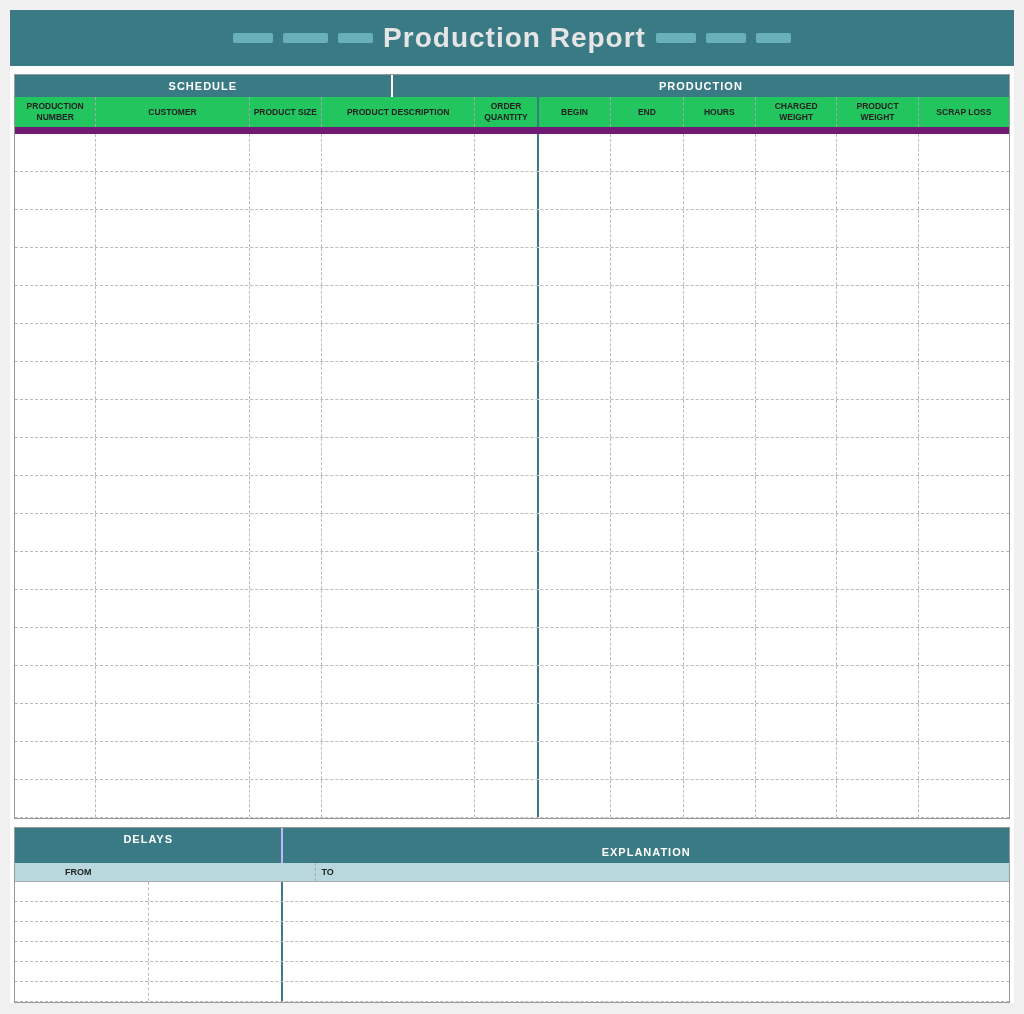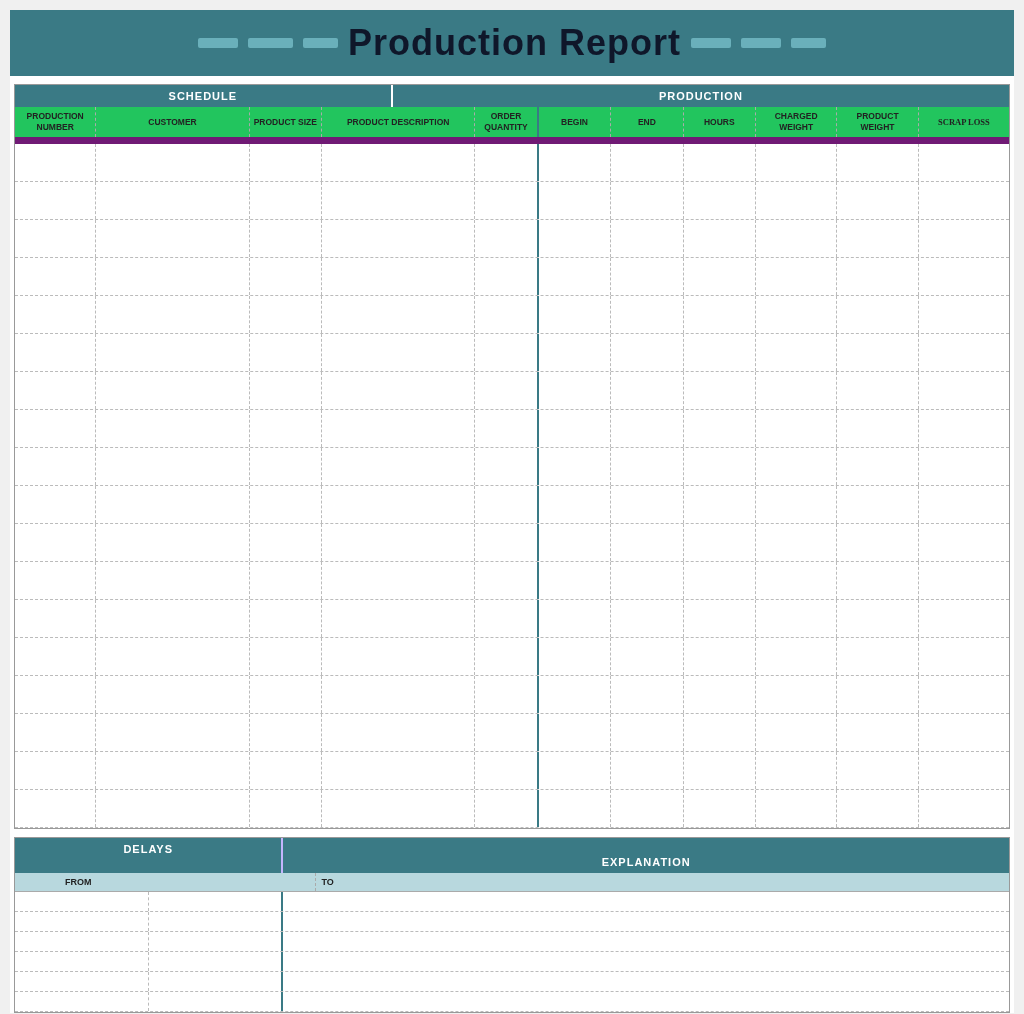--- a/index.html
+++ b/index.html
@@ -22,23 +22,23 @@
       background: #3a7a85;
       color: #e8d8a0;
       text-align: center;
       padding: 12px 20px;
       display: flex;
       align-items: center;
       justify-content: center;
       gap: 10px;
     }
     .header-title {
-      font-size: 36px;
+      font-size: 28px;
       font-weight: bold;
-      color: #0f172a;
+      color: #e5e5e5;
       letter-spacing: 1px;
     }
     .header-bar {
       display: inline-block;
       height: 10px;
       border-radius: 2px;
       background: #6ab0bb;
     }
 
     
@@ -95,21 +95,21 @@
     .col-customer   { width: 17%; }
     .col-prod-size  { width: 8%; }
     .col-prod-desc  { width: 17%; }
     .col-order-qty  { width: 7%; }
     
     .col-begin      { width: 8%; }
     .col-end        { width: 8%; }
     .col-hours      { width: 8%; }
     .col-chg-wt     { width: 9%; }
     .col-prod-wt    { width: 9%; }
-    .col-scrap      { width: 10%; font-family: Liberation Serif, serif; }
+    .col-scrap      { width: 10%; }
 
     
     .data-rows {
       display: flex;
       flex-direction: column;
     }
     .data-row {
       display: flex;
       border-bottom: 1px dashed #bbb;
       min-height: 38px;

